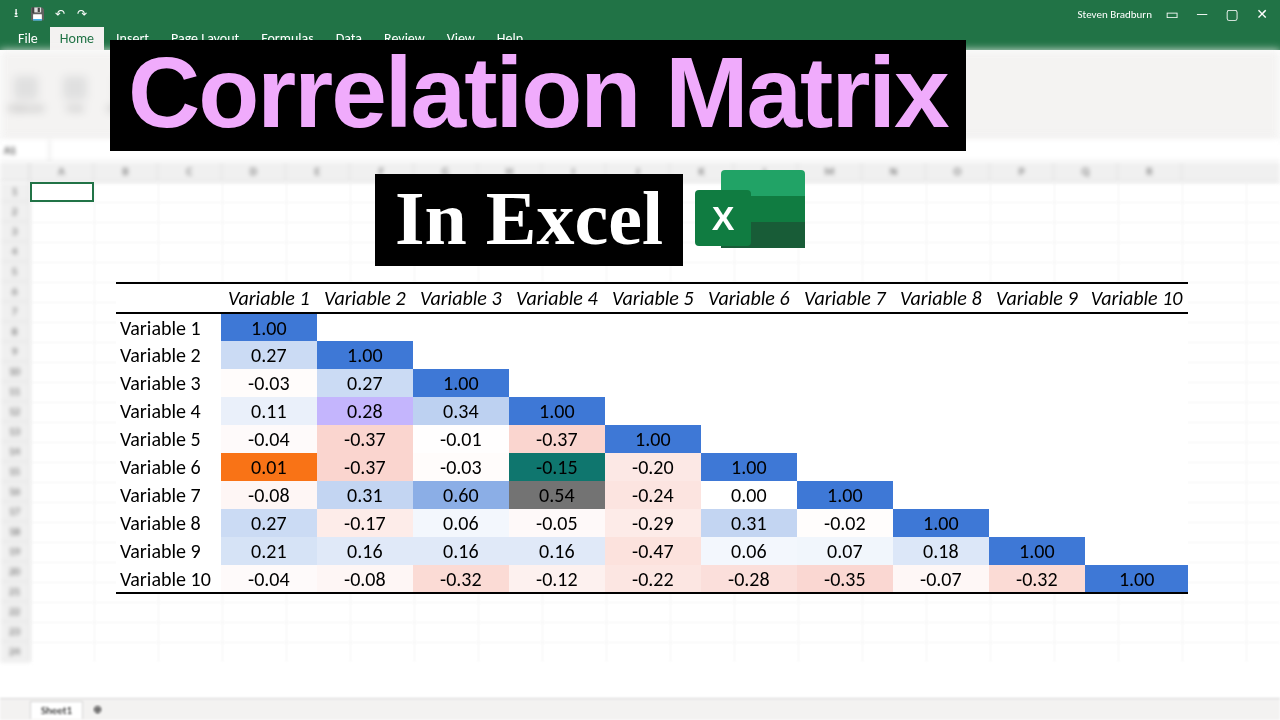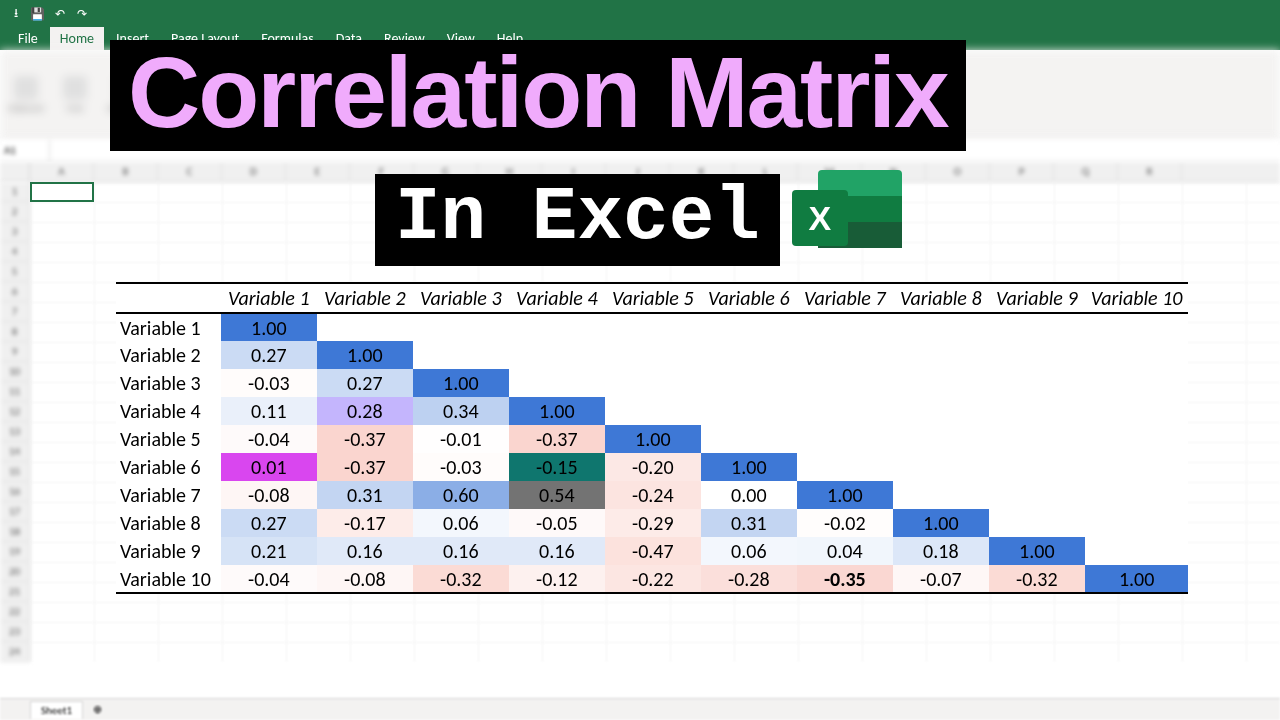--- a/index.html
+++ b/index.html
@@ -41,21 +41,21 @@
 .blank-grid { position:absolute; inset:0; background-image: linear-gradient(to right, #eee 1px, transparent 1px), linear-gradient(to bottom, #eee 1px, transparent 1px); background-size: 64px 20px; filter: blur(1px); opacity:.6;}
 .selected-cell { position:absolute; left:0; top:0; width:64px; height:20px; border: 2px solid #217346; background:#fff; }
 
 
 .sheet-tabs { height: 22px; background: #f3f2f1; border-top: 1px solid #d4d4d4; display:flex; align-items:center; padding-left: 30px; gap:4px; font-size:11px; filter: blur(1px);}
 .sheet-tab { padding: 2px 10px; background:#fff; border: 1px solid #d4d4d4; border-bottom:none; }
 
 
 .overlay-title1 { position:absolute; left: 110px; top: 40px; background:#000; color:#f0abfc; font-family: Arial, sans-serif; font-weight: 900; font-size: 100px; padding: 0 18px 6px 18px; line-height: 1.05; letter-spacing: -2px; }
 .overlay-title2-wrap { position:absolute; left: 375px; top: 170px; display:flex; align-items:center; gap: 12px; }
-.overlay-title2 { background:#000; color:#fff; font-family: Liberation Mono, monospace; font-weight: 900; font-size: 76px; padding: 6px 20px 10px 20px; line-height:1; }
+.overlay-title2 { background:#000; color:#fff; font-family: Liberation Serif, serif; font-weight: 900; font-size: 76px; padding: 6px 20px 10px 20px; line-height:1; }
 .excel-logo { width: 110px; height: 100px; position: relative; }
 .excel-back { position:absolute; right:0; top:0; width: 84px; height: 78px; background: #21a366; border-radius: 4px; }
 .excel-back::before { content:""; position:absolute; top:26px; left:0; right:0; height:26px; background:#107c41; }
 .excel-back::after { content:""; position:absolute; bottom:0; left:0; right:0; height:26px; background:#185c37; }
 .excel-front { position:absolute; left:0; top: 20px; width: 56px; height: 56px; background:#107c41; border-radius: 4px; display:flex; align-items:center; justify-content:center; color:#fff; font-weight:900; font-size: 34px; font-family: Arial, sans-serif; }
 
 
 .matrix { position: absolute; left: 116px; top: 282px; background: #fff; }
 .matrix table { border-collapse: collapse; }
 .matrix th, .matrix td { font-size: 20px; height: 28px; }
@@ -67,20 +67,27 @@
 </style>
 </head>
 <body>
 
 <div class="titlebar">
   <div class="titlebar-left">
     <span class="qat-icon">⭳</span>
     <span class="qat-icon">💾</span>
     <span class="qat-icon">↶</span>
     <span class="qat-icon">↷</span>
+  </div>
+  <div class="titlebar-right">
+    <span>Steven Bradburn</span>
+    <span class="win-btn">▭</span>
+    <span class="win-btn">—</span>
+    <span class="win-btn">▢</span>
+    <span class="win-btn">✕</span>
   </div>
 </div>
 
 <div class="ribbon-tabs" id="ribbon-tabs">
     <div class="ribbon-tab">File</div>
     <div class="ribbon-tab active">Home</div>
     <div class="ribbon-tab">Insert</div>
     <div class="ribbon-tab">Page Layout</div>
     <div class="ribbon-tab">Formulas</div>
     <div class="ribbon-tab">Data</div>
@@ -273,21 +280,21 @@
           <td style="background:rgb(250,213,207);">-0.37</td>
           <td style="background:rgb(62,120,214);">1.00</td>
           <td></td>
           <td></td>
           <td></td>
           <td></td>
           <td></td>
         </tr>
         <tr>
           <th>Variable 6</th>
-          <td style="background:#d946ef;">0.01</td>
+          <td style="background:#f97316;">0.01</td>
           <td style="background:rgb(250,213,207);">-0.37</td>
           <td style="background:rgb(255,252,251);">-0.03</td>
           <td style="background:#0f766e;">-0.15</td>
           <td style="background:rgb(252,232,229);">-0.20</td>
           <td style="background:rgb(62,120,214);">1.00</td>
           <td></td>
           <td></td>
           <td></td>
           <td></td>
         </tr>
@@ -318,33 +325,33 @@
           <td></td>
         </tr>
         <tr>
           <th>Variable 9</th>
           <td style="background:rgb(214,227,246);">0.21</td>
           <td style="background:rgb(224,233,248);">0.16</td>
           <td style="background:rgb(224,233,248);">0.16</td>
           <td style="background:rgb(224,233,248);">0.16</td>
           <td style="background:rgb(252,226,221);">-0.47</td>
           <td style="background:rgb(243,247,253);">0.06</td>
-          <td style="background:rgb(241,246,252);">0.04</td>
+          <td style="background:rgb(241,246,252);">0.07</td>
           <td style="background:rgb(220,231,248);margin-left:20px;">0.18</td>
           <td style="background:rgb(62,120,214);">1.00</td>
           <td></td>
         </tr>
         <tr>
           <th>Variable 10</th>
           <td style="background:rgb(254,250,250);">-0.04</td>
           <td style="background:rgb(254,246,245);">-0.08</td>
           <td style="background:rgb(251,219,213);">-0.32</td>
           <td style="background:rgb(253,241,239);">-0.12</td>
           <td style="background:rgb(252,230,226);">-0.22</td>
           <td style="background:rgb(251,223,219);">-0.28</td>
-          <td style="background:rgb(250,215,210);font-weight:bold;">-0.35</td>
+          <td style="background:rgb(250,215,210);">-0.35</td>
           <td style="background:rgb(254,247,246);">-0.07</td>
           <td style="background:rgb(251,219,213);">-0.32</td>
           <td style="background:rgb(62,120,214);">1.00</td>
         </tr>
       </tbody>
     </table>
 </div>
 
 </body></html>

